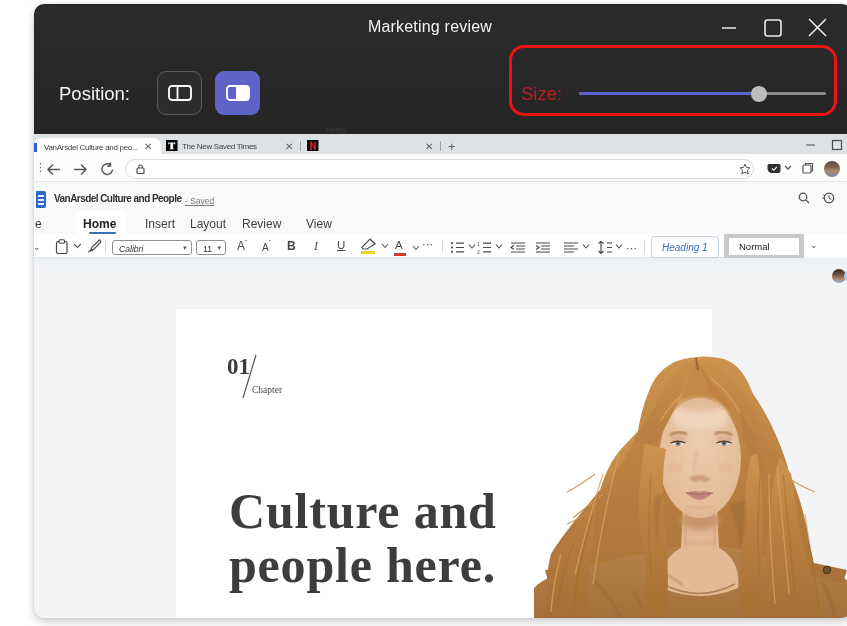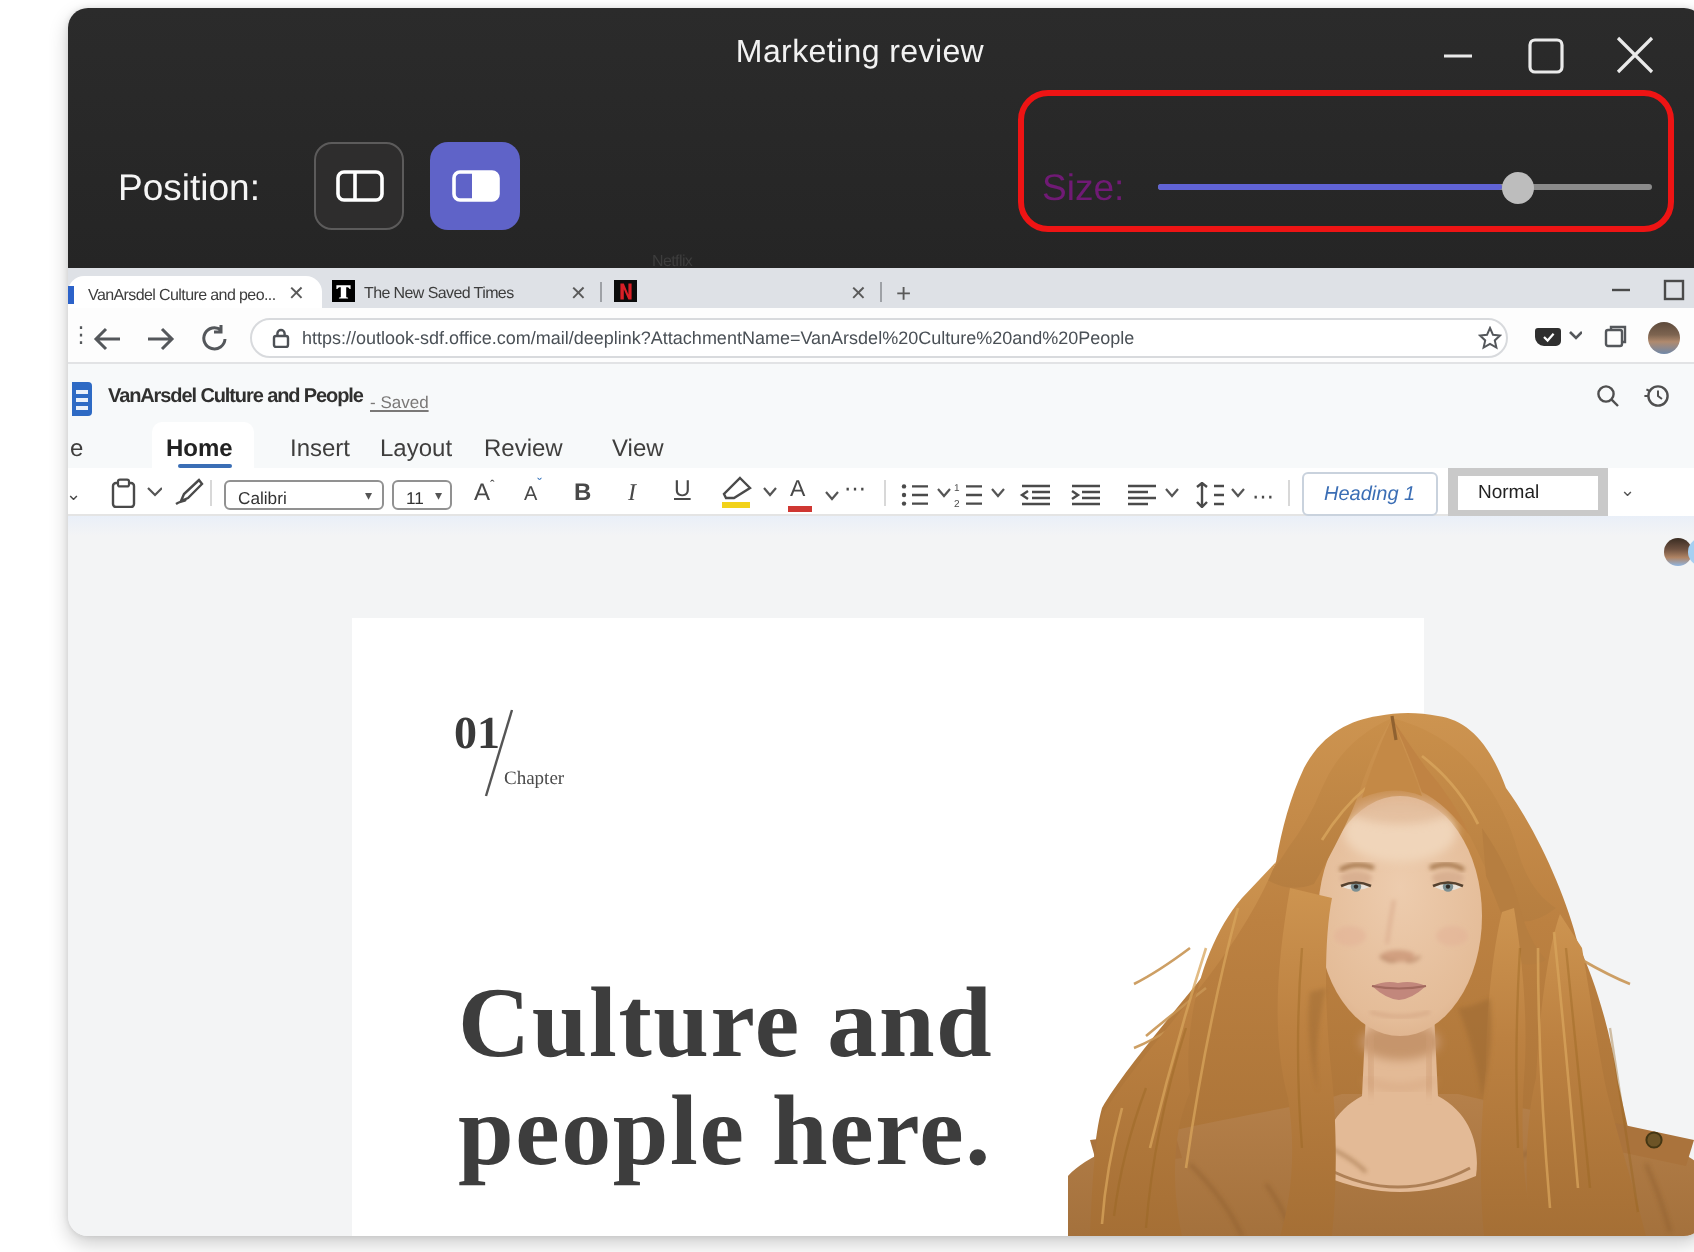--- a/index.html
+++ b/index.html
@@ -6,21 +6,21 @@
   *{box-sizing:border-box;font-family:"Liberation Sans",sans-serif;}
   .abs{position:absolute;}
   #win{position:absolute;left:7px;top:4px;width:818px;height:614px;border-radius:10px;overflow:hidden;background:#f3f3f4;box-shadow:0 4px 10px rgba(0,0,0,.20),0 0 3px rgba(0,0,0,.10);margin-left:27px;}
   
   #hdr{position:absolute;left:0;top:0;width:818px;height:130px;background:#272727;background:linear-gradient(180deg,#2b2b2b 0%,#252525 100%);}
   #poslabel{position:absolute;left:25px;top:79px;color:#f5f5f5;font-size:18.5px;}
   .pbtn{position:absolute;top:67px;width:45px;height:44px;border-radius:9px;}
   #pb1{left:123px;background:#2e2d2d;border:1px solid #5c5b5b;}
   #pb2{left:181px;background:#5f63c8;}
   #redbox{position:absolute;left:474.5px;top:40.5px;width:328px;height:71px;border:3.5px solid #ee1414;border-radius:15px;}
-  #sizelabel{position:absolute;left:487px;top:79px;color:#701a75;font-size:18.5px;}
+  #sizelabel{position:absolute;left:487px;top:79px;color:#b91c1c;font-size:18.5px;}
   #track{position:absolute;left:545px;top:88px;width:247px;height:3px;border-radius:2px;background:#8b8b8b;}
   #trackfill{position:absolute;left:0;top:0;width:172px;height:3px;border-radius:2px;background:#6063d6;}
   #thumb{position:absolute;left:717px;top:81.5px;width:16px;height:16px;border-radius:50%;background:#bdbdbd;}
   
   #tabbar{position:absolute;left:0;top:130px;width:818px;height:20px;background:#dee1e6;}
   #tab1{position:absolute;left:0px;top:133.5px;width:127px;height:20.5px;background:#fff;border-radius:8px 8px 0 0;}
   .tabtxt{position:absolute;font-size:8px;letter-spacing:-0.3px;color:#3d3d3d;white-space:nowrap;}
   .tx{position:absolute;font-size:10px;color:#5a5a5a;}
   .tsep{position:absolute;top:137px;width:1px;height:10px;background:#9ea1a6;}
   
@@ -106,21 +106,20 @@
   <svg class="abs" style="left:12px;top:158px;" width="70" height="15" viewBox="0 0 70 15">
     <path d="M14 7.5 H2 M7 2.5 L2 7.5 L7 12.5" fill="none" stroke="#54575b" stroke-width="1.5"></path>
     <path d="M28 7.5 H40 M35 2.5 L40 7.5 L35 12.5" fill="none" stroke="#54575b" stroke-width="1.5"></path>
     <path d="M64.5 3 A5.3 5.3 0 1 0 66.5 7.5 M64.5 0.5 v3.5 h-3.5" fill="none" stroke="#54575b" stroke-width="1.5"></path>
   </svg>
   <div id="urlbar"></div>
   <svg class="abs" style="left:102px;top:160px;" width="9" height="10" viewBox="0 0 9 10">
     <rect x="1" y="4" width="7" height="5.5" rx="1" fill="none" stroke="#4d5156" stroke-width="1.2"></rect>
     <path d="M2.7 4 v-1.2 a1.8 1.8 0 0 1 3.6 0 V4" fill="none" stroke="#4d5156" stroke-width="1.2"></path>
   </svg>
-  <div id="urltxt">https://outlook-sdf.office.com/mail/deeplink?AttachmentName=VanArsdel%20Culture%20and%20People</div>
   <svg class="abs" style="left:705px;top:159px;" width="12" height="12" viewBox="0 0 12 12">
     <path d="M6 1 L7.5 4.4 L11 4.8 L8.4 7.2 L9.2 10.8 L6 9 L2.8 10.8 L3.6 7.2 L1 4.8 L4.5 4.4 Z" fill="none" stroke="#54575b" stroke-width="1"></path>
   </svg>
   <svg class="abs" style="left:733px;top:158px;" width="24" height="13" viewBox="0 0 24 13">
     <path d="M2 2 h10 a1.5 1.5 0 0 1 1.5 1.5 v5 a2.5 2.5 0 0 1 -2.5 2.5 h-6 a4.5 4.5 0 0 1 -4.5 -4.5 v-3 a1.5 1.5 0 0 1 1.5 -1.5 z" fill="#2f2f2f"></path>
       <path d="M5 6.5 l1.8 1.8 l3 -3.4" stroke="#fff" stroke-width="1.1" fill="none"></path>
     <path d="M18 4 l3 3 l3 -3" fill="none" stroke="#54575b" stroke-width="1.3"></path>
   </svg>
   <svg class="abs" style="left:768px;top:158px;" width="12" height="12" viewBox="0 0 12 12">
     <rect x="1" y="3" width="8" height="8" rx="1" fill="none" stroke="#54575b" stroke-width="1.2"></rect>
@@ -209,21 +208,21 @@
       <path d="M1 2 h14 M1 5 h10 M1 8 h14 M1 11 h10"></path>
       <path d="M20 3.5 l3 3.5 l3 -3.5" stroke="#555" stroke-width="1.1"></path>
     </g>
     <g transform="translate(146,0)" stroke="#4a4a4a" stroke-width="1.2" fill="none">
       <path d="M2.5 2.5 L5 0.5 L7.5 2.5 M5 0.5 V12 M2.5 10 L5 12.5 L7.5 10"></path>
       <path d="M11 2 h5 M11 6.5 h5 M11 11 h5"></path>
       <path d="M20 3.5 l3 3.5 l3 -3.5" stroke="#555" stroke-width="1.1"></path>
     </g>
     <text x="176" y="11" font-size="11" fill="#4a4a4a" font-family="Liberation Sans" letter-spacing="0.5">⋯</text>
   </svg>
-  <div class="combo" style="left:78px;width:80px;">
+  <div class="combo" style="left:78px;width:80px;font-style:italic;">
       <span style="position:absolute;left:6px;top:3px;">Calibri</span>
       <span style="position:absolute;right:5px;top:3px;color:#555;font-size:7px;">▾</span>
     </div>
   <div class="combo" style="left:162px;width:30px;">
       <span style="position:absolute;left:6px;top:3px;">11</span>
       <span style="position:absolute;right:4px;top:3px;color:#555;font-size:7px;">▾</span>
     </div>
   <div class="combo" style="left:617px;width:68px;height:22px;top:231.5px;border-color:#c9d2dd;font-style:italic;">
       <span style="position:absolute;left:10px;top:5px;color:#3b6eb5;font-size:10px;">Heading 1</span>
     </div>

